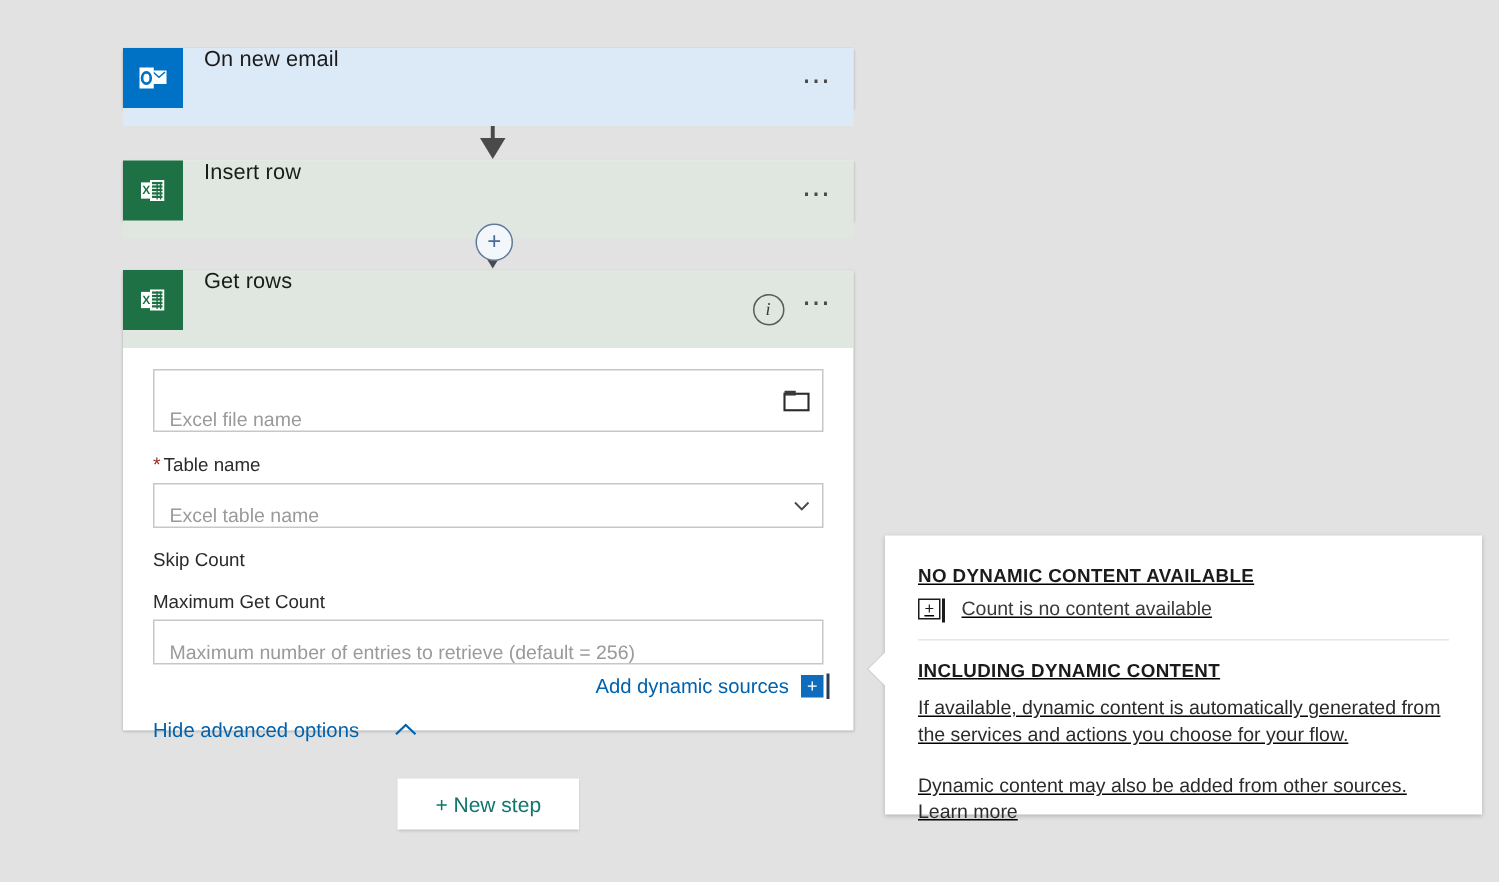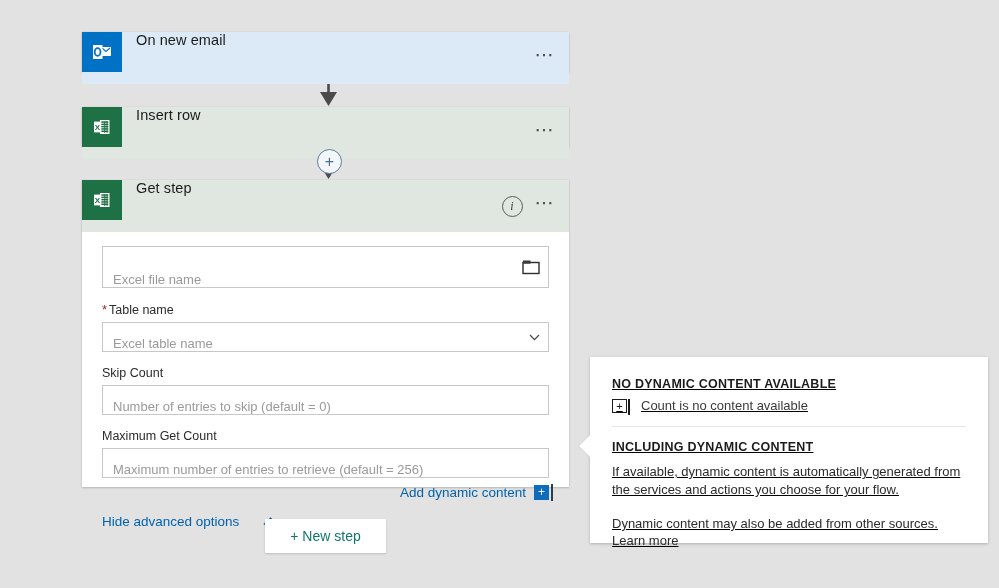--- a/index.html
+++ b/index.html
@@ -380,21 +380,21 @@
           <rect x="10.3" y="9.9" width="7" height="1.5"></rect>
           <rect x="10.3" y="12.2" width="7" height="1.5"></rect>
           <rect x="10.3" y="14.5" width="7" height="1.5"></rect>
           <rect x="13.3" y="5.3" width="0.9" height="11.7"></rect>
           <rect x="15.6" y="5.3" width="0.9" height="11.7"></rect>
         </g>
         <rect x="3" y="5.6" width="7" height="10.8" fill="#ffffff"></rect>
         <text x="6.5" y="13.6" font-size="8" font-weight="bold" font-family="Liberation Sans, sans-serif" fill="#1e7145" text-anchor="middle">X</text>
       </svg>
     </div>
-    <span class="title">Get step</span>
+    <span class="title">Get rows</span>
     <div class="hdr-right">
       <div class="info-icon">i</div>
       <div class="ellipsis">⋯</div>
     </div>
   </div>
 
   <div class="card-body">
 
     
     <div class="field">
@@ -422,38 +422,35 @@
           </svg>
         </div>
       </div>
     </div>
 
     
     <div class="field">
       <label class="field-label">
         <span>Skip Count</span>
       </label>
-      <div class="field-input h-short">
-        <input type="text" placeholder="Number of entries to skip (default = 0)" style="">
-      </div>
     </div>
 
     
     <div class="field">
       <label class="field-label">
         <span>Maximum Get Count</span>
       </label>
       <div class="field-input h-short">
         <input type="text" placeholder="Maximum number of entries to retrieve (default = 256)" style="">
       </div>
     </div>
 
     
     <div class="dyn-row">
-      <span class="dyn-link">Add dynamic content</span>
+      <span class="dyn-link">Add dynamic sources</span>
       <span class="dyn-badge">+</span>
     </div>
 
     
     <div class="hide-adv">
       <span>Hide advanced options</span>
       <svg width="15" height="9" viewBox="0 0 15 9">
         <polyline points="1,7.5 7.5,1.3 14,7.5" fill="none" stroke="#0062ad" stroke-width="1.5"></polyline>
       </svg>
     </div>

